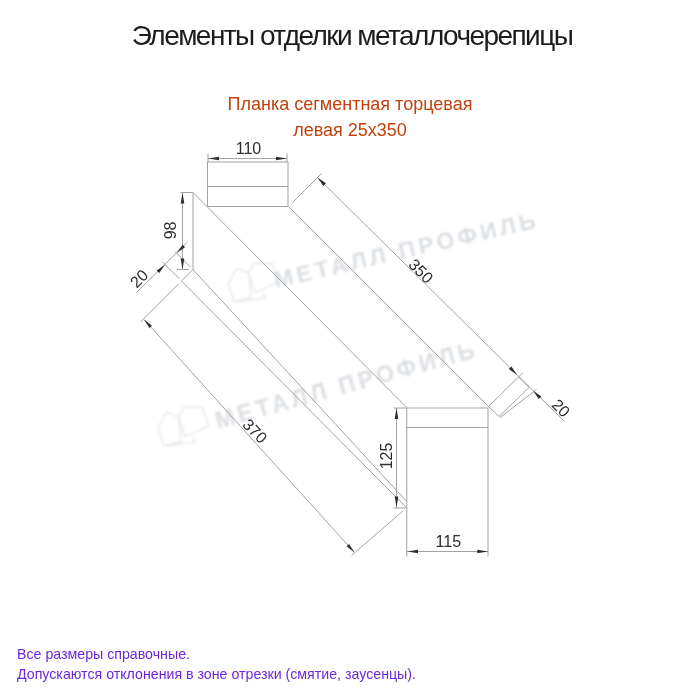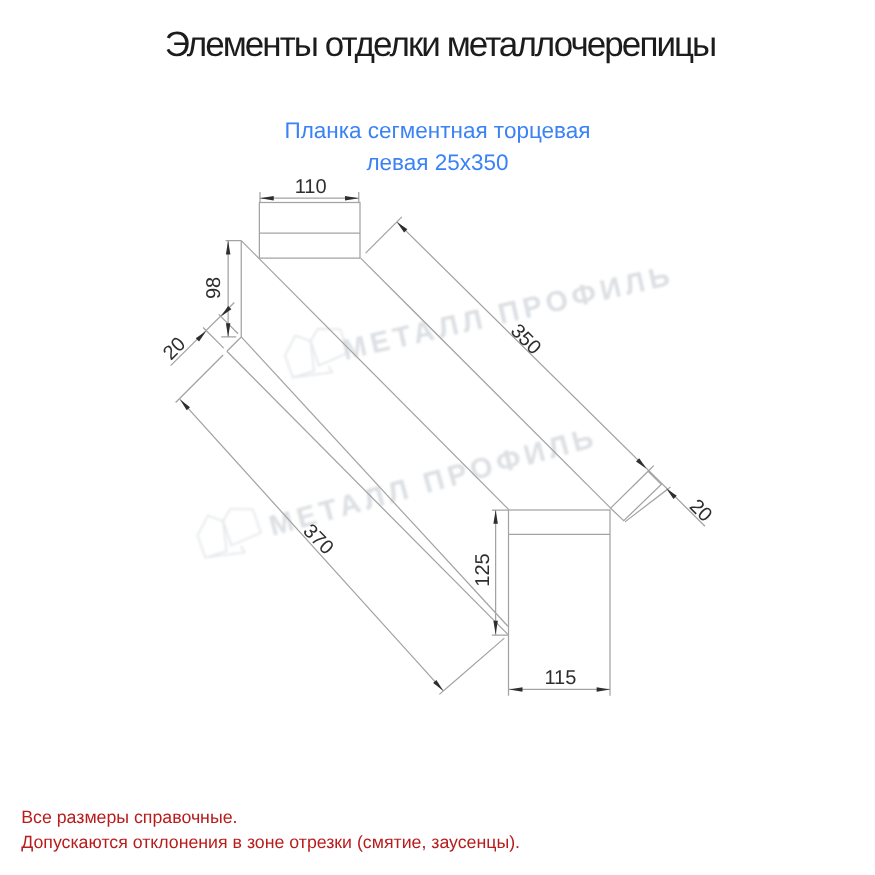--- a/index.html
+++ b/index.html
@@ -1,22 +1,22 @@
 <!DOCTYPE html>
 <html><head>
 <meta charset="utf-8">
 <style>
   html,body{margin:0;padding:0;}
   body{width:700px;height:700px;background:#ffffff;position:relative;overflow:hidden;
        font-family:"Liberation Sans", sans-serif;}
   .title{position:absolute;left:2px;top:20px;width:700px;text-align:center;
          font-size:28px;color:#1c1c1c;letter-spacing:-1.55px;}
   .sub{position:absolute;left:0;top:90.5px;width:700px;text-align:center;
-       font-size:18px;color:#3b82f6;line-height:26px;}
-  .foot{position:absolute;left:17px;top:644px;font-size:14.2px;color:#b91c1c;line-height:20px;}
+       font-size:18px;color:#c2410c;line-height:26px;}
+  .foot{position:absolute;left:17px;top:644px;font-size:14.2px;color:#6d28d9;line-height:20px;}
   svg{position:absolute;left:0;top:0;}
 </style>
 </head>
 <body>
 <div class="title">Элементы отделки металлочерепицы</div>
 <div class="sub">Планка сегментная торцевая<br>левая 25x350</div>
 <svg width="700" height="700" viewBox="0 0 700 700">
   <defs>
       <filter id="wblur" x="-10%" y="-10%" width="120%" height="120%">
     <feGaussianBlur stdDeviation="0.9"></feGaussianBlur>

